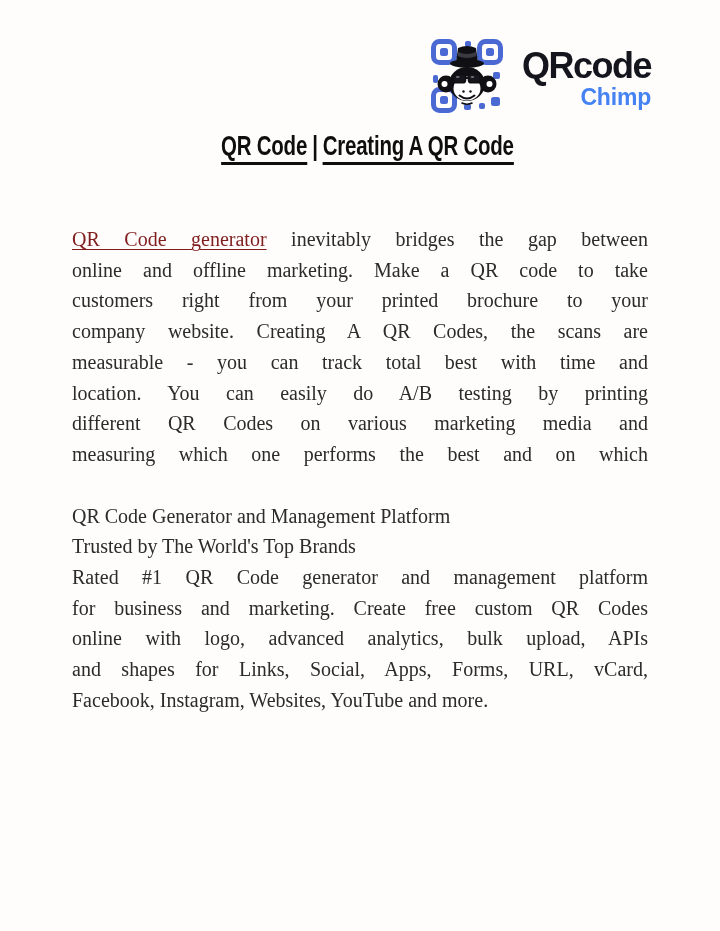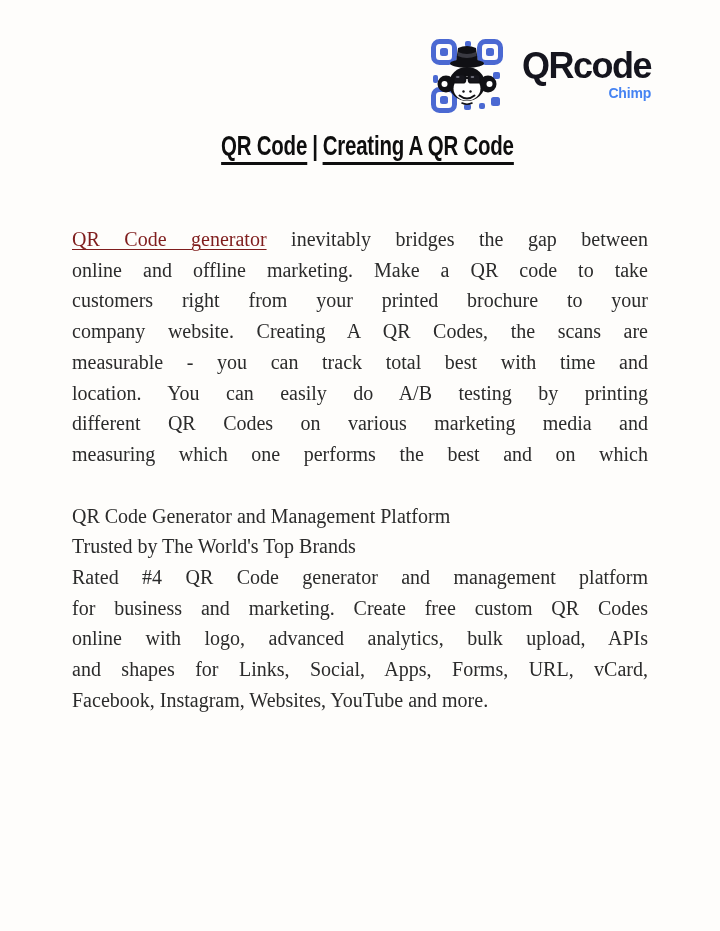--- a/index.html
+++ b/index.html
@@ -34,21 +34,21 @@
     font-family: "Liberation Sans", sans-serif;
     font-weight: 700;
     font-size: 36px;
     line-height: 1;
     letter-spacing: -1.5px;
     color: #15151e;
   }
   .logo-sub {
     font-family: "Liberation Sans", sans-serif;
     font-weight: 700;
-    font-size: 14px;
+    font-size: 23px;
     line-height: 1;
     letter-spacing: -0.2px;
     color: #4583f2;
     margin-top: 2px;
   }
 
   
   .doc-title {
     position: absolute;
     top: 126px; left: 7px;
@@ -164,21 +164,21 @@
       <div class="line jl">company website. Creating A QR Codes, the scans are</div>
       <div class="line jl">measurable - you can track total best with time and</div>
       <div class="line jl">location. You can easily do A/B testing by printing</div>
       <div class="line jl">different QR Codes on various marketing media and</div>
       <div class="line jl">measuring which one performs the best and on which</div>
     </div>
 
     <div class="para2">
       <div class="line ll">QR Code Generator and Management Platform</div>
       <div class="line ll">Trusted by The World's Top Brands</div>
-      <div class="line jl">Rated #4 QR Code generator and management platform</div>
+      <div class="line jl">Rated #1 QR Code generator and management platform</div>
       <div class="line jl">for business and marketing. Create free custom QR Codes</div>
       <div class="line jl">online with logo, advanced analytics, bulk upload, APIs</div>
       <div class="line jl">and shapes for Links, Social, Apps, Forms, URL, vCard,</div>
       <div class="line ll">Facebook, Instagram, Websites, YouTube and more.</div>
     </div>
 
   </div>
 </div>
 
 </body></html>

